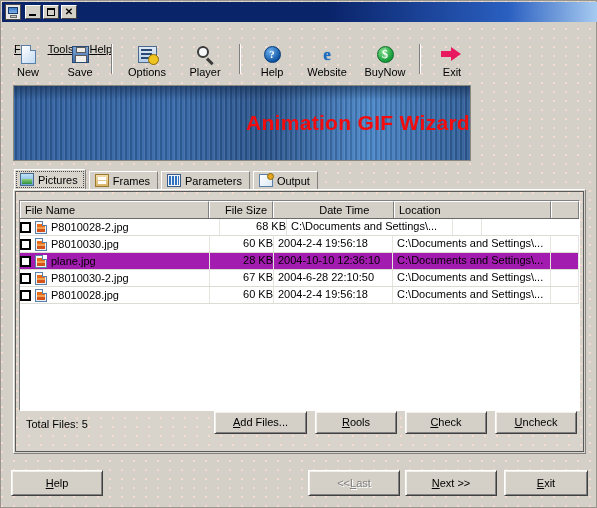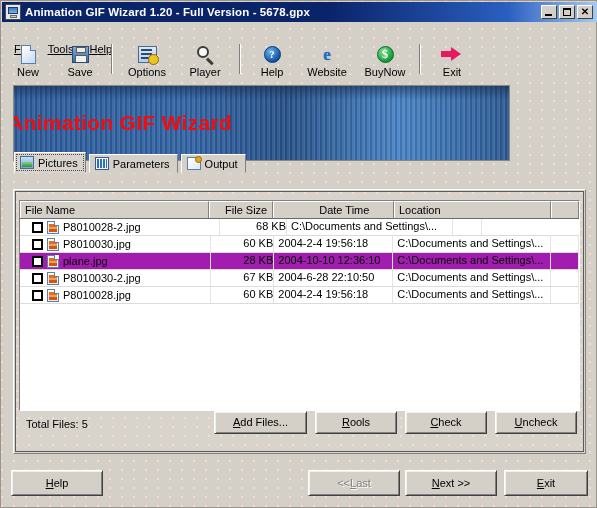--- a/index.html
+++ b/index.html
@@ -237,51 +237,51 @@
   }
   .ic-exit::after{
     content:"";position:absolute;left:10px;top:0px;width:0;height:0;
     border-top:7px solid transparent;border-bottom:7px solid transparent;
     border-left:10px solid #e8195f;
   }
 
   
   .banner {
     position: absolute; left: 12px; top: 84px;
-    width: 497px; height: 76px;
+    width: 458px; height: 76px;
     border: 1px solid #8a8680;
     box-sizing: border-box;
     background:
       repeating-linear-gradient(to right,
         rgba(255,255,255,.10) 0px, rgba(255,255,255,.10) 1px,
         rgba(0,0,0,.13) 1px, rgba(0,0,0,.13) 3px,
         rgba(255,255,255,.05) 3px, rgba(255,255,255,.05) 5px),
       linear-gradient(to right, #2f5f9e 0%, #3567a8 35%, #2a548c 55%, #4a86c8 78%, #2e5c96 100%);
-    display: flex; align-items: center; justify-content: flex-start;
+    display: flex; align-items: center; justify-content: flex-end;
     overflow: hidden;
   }
   .banner::before{
     content:"";position:absolute;left:0;top:0;right:0;height:14px;
     background:linear-gradient(to bottom, rgba(20,40,70,.55), rgba(20,40,70,0));
     pointer-events:none;
   }
   .banner-text {
     position: relative;
     color: #f40c0c;
     font-weight: bold;
     font-size: 21px;
     font-family: "Liberation Sans", sans-serif;
     letter-spacing: .3px;
     white-space: nowrap;
     margin-left: -6px;
   }
 
   
   .tabstrip {
-    position: absolute; left: 13px; top: 151px;
+    position: absolute; left: 13px; top: 168px;
     width: 571px; height: 21px;
     display: flex; align-items: flex-end;
   }
   .tab {
     height: 19px;
     display: flex; align-items: center; gap: 4px;
     padding: 0 7px 0 5px;
     margin-right: 3px;
     background: #d4d0c8;
     border: 1px solid;
@@ -404,21 +404,21 @@
   .lv-row.sel { background: #a21caf; }
   .lv-td {
     box-sizing: border-box;
     line-height: 15px;
     padding-left: 4px;
     white-space: nowrap;
     overflow: hidden;
     border-right: 1px solid #e6e4de;
   }
   .lv-td.num { text-align: right; padding-left: 0; }
-  .cell-name { display: flex; align-items: center; gap: 4px; padding-left: 12px; }
+  .cell-name { display: flex; align-items: center; gap: 4px; padding-left: 0; }
   .chk {
     width: 11px; height: 11px;
     background: #ffffff;
     border: 2px solid #000000;
     box-sizing: border-box;
     flex: 0 0 auto;
   }
   .fico {
     width: 12px; height: 13px;
     flex: 0 0 auto;
@@ -476,21 +476,20 @@
   .nav-next { left: 403px; top: 14px; width: 92px; }
   .nav-exit { left: 502px; top: 14px; width: 84px; }
 </style>
 </head>
 <body>
 
 <div class="window">
 
   <div class="titlebar">
     <div class="title-icon"></div>
-    <div class="title-text">Animation GIF Wizard 1.20 - Full Version - 5678.gpx</div>
     <div class="title-buttons">
       <div class="tbtn">
           <span class="gl gl-min"></span>
         </div>
       <div class="tbtn">
           <span class="gl gl-max"></span>
         </div>
       <div class="tbtn gl-close">✕</div>
     </div>
   </div>
@@ -562,20 +561,24 @@
   </div>
 
   <div class="banner">
     <div class="banner-text">Animation GIF Wizard</div>
   </div>
 
   <div class="tabstrip">
     <div class="tab active">
       <span class="tabico ti-pictures"></span>
       <span>Pictures</span>
+    </div>
+    <div class="tab">
+      <span class="tabico ti-frames"></span>
+      <span>Frames</span>
     </div>
     <div class="tab">
       <span class="tabico ti-parameters"></span>
       <span>Parameters</span>
     </div>
     <div class="tab">
       <span class="tabico ti-output"></span>
       <span>Output</span>
     </div>
   </div>

